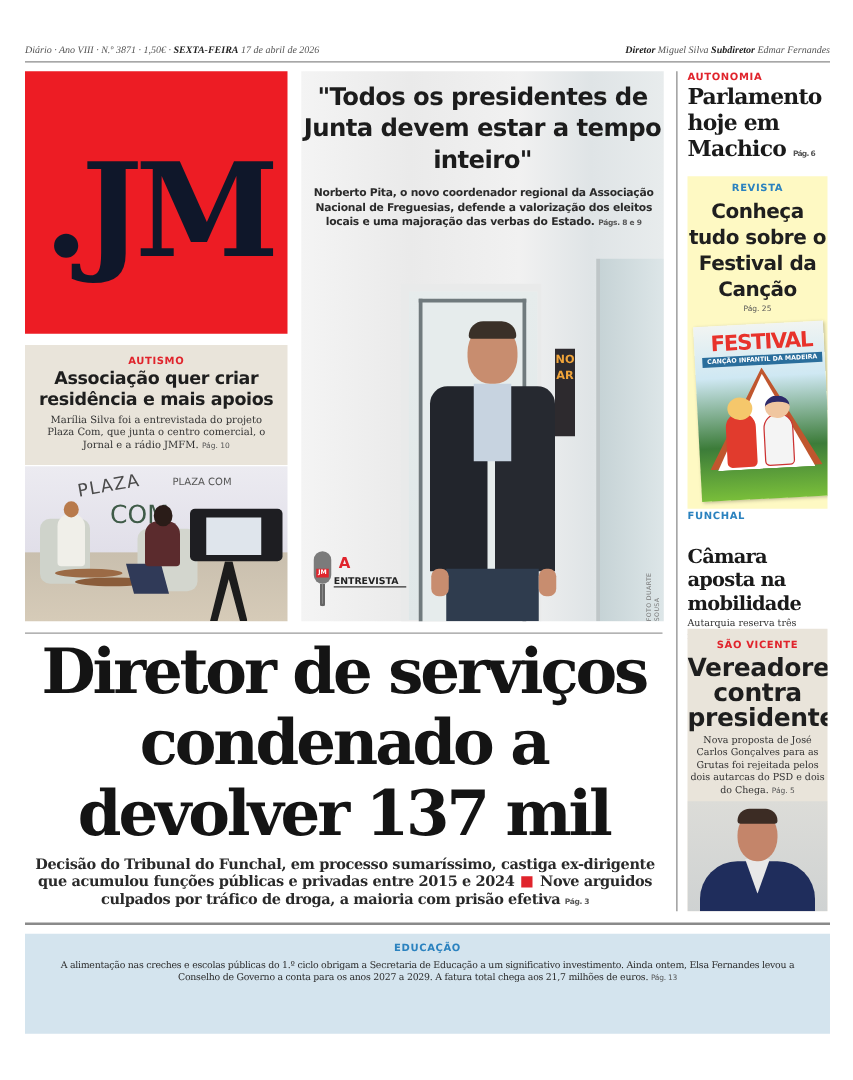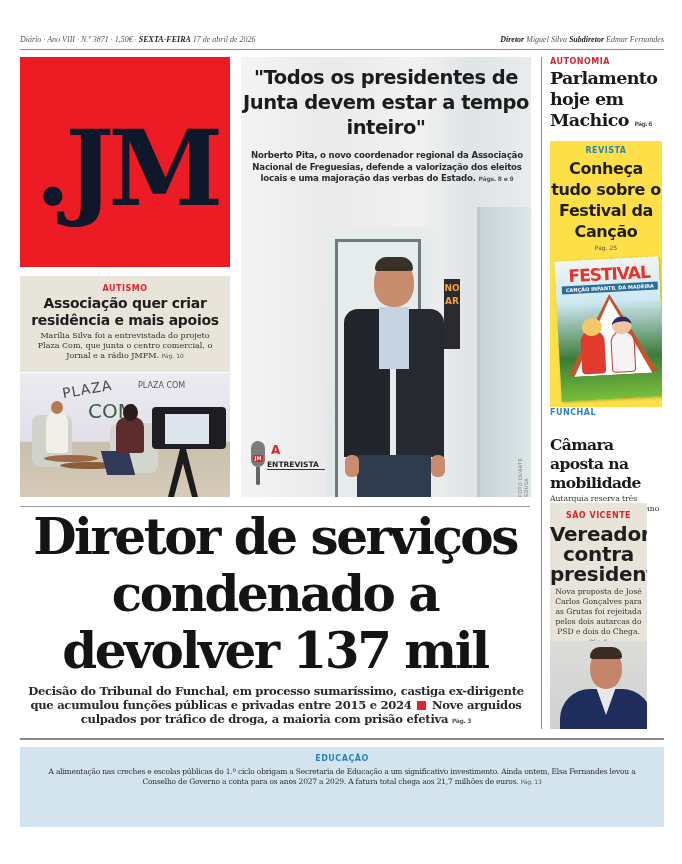--- a/index.html
+++ b/index.html
@@ -71,40 +71,40 @@
   .entrevista .a { position: absolute; left: 20px; top: 2px; color: #e0242c; font-family: "DejaVu Sans", sans-serif; font-weight: bold; font-size: 12px; }
   .entrevista .word { position: absolute; left: 16px; top: 19px; color: #222; font-family: "DejaVu Sans", sans-serif; font-weight: bold; font-size: 7.5px; border-bottom: 1px solid #333; padding-right: 6px; }
   .credit { position: absolute; right: 2px; top: 396px; writing-mode: vertical-rl; transform: rotate(180deg); font-family: "DejaVu Sans", sans-serif; font-size: 5px; color: #777; letter-spacing: 0.3px; }
 
   
   .vrule { left: 541px; top: 57px; width: 1px; height: 672px; background: #8a8a8a; }
   .auto { left: 550px; top: 57px; width: 114px; }
   .auto .kicker { margin-bottom: 2px; }
   .auto .head { font-family: "DejaVu Serif", serif; font-weight: bold; font-size: 17.5px; line-height: 21px; color: #1a1a1a; letter-spacing: -0.6px; }
 
-  .revista { left: 550px; top: 141px; width: 112px; height: 266px; background: #fde047; text-align: center; overflow: hidden; }
+  .revista { left: 550px; top: 141px; width: 112px; height: 266px; background: #fef9c3; text-align: center; overflow: hidden; }
   .revista .kicker { margin-top: 5px; }
   .revista .head { font-family: "DejaVu Sans", sans-serif; font-weight: bold; font-size: 16px; line-height: 21px; color: #1f1f1f; margin-top: 3px; letter-spacing: -0.4px; }
   .revista .pagline { margin-top: 2px; }
   .festival { position: absolute; left: 8px; top: 118px; width: 104px; height: 140px; background: linear-gradient(180deg,#f1f4f2 0%,#cfe8f3 30%,#3c7c39 70%,#79be3a 100%); transform: rotate(-3deg); box-shadow: 1px 1px 3px rgba(0,0,0,0.25); overflow: hidden; }
   .festival .ft { position: absolute; left: 4px; top: 6px; width: 100px; font-family: "DejaVu Sans", sans-serif; font-weight: bold; font-size: 17px; line-height: 18px; letter-spacing: -1px; }
   .festival .fs { position: absolute; left: 6px; top: 25px; width: 96px; font-family: "DejaVu Sans", sans-serif; font-weight: bold; font-size: 5px; color: #fff; background: #2a6e9c; padding: 1px 2px; }
   .festival .house { position: absolute; left: 14px; top: 40px; width: 78px; height: 76px; background: #fff; clip-path: polygon(50% 0,100% 100%,0 100%); border: none; }
   .festival .roof { position: absolute; left: 8px; top: 35px; width: 90px; height: 80px; background: #c0562e; clip-path: polygon(50% 0,100% 100%,88% 100%,50% 14%,12% 100%,0 100%); }
   .festival .kid1 { position: absolute; left: 22px; top: 70px; width: 24px; height: 44px; background: #e13b2d; border-radius: 12px 12px 4px 4px; }
   .festival .kid1h { position: absolute; left: 24px; top: 58px; width: 20px; height: 18px; background: #f5c76b; border-radius: 50%; }
   .festival .kid2 { position: absolute; left: 52px; top: 72px; width: 24px; height: 42px; background: #f4f4f4; border-radius: 12px 12px 4px 4px; border: 1px solid #c33; }
   .festival .kid2h { position: absolute; left: 54px; top: 58px; width: 20px; height: 18px; background: #f0c6a0; border-radius: 50%; border-top: 5px solid #2d2a6a; }
 
   .funchal { left: 550px; top: 408px; width: 114px; }
   .funchal .kicker { margin-bottom: 18px; }
   .funchal .head { font-family: "DejaVu Serif", serif; font-weight: bold; font-size: 15.5px; line-height: 19px; color: #1a1a1a; letter-spacing: -0.6px; }
   .funchal .desc { font-family: "DejaVu Serif", serif; font-size: 7.6px; line-height: 10px; color: #333; margin-top: 2px; }
 
-  .svicente { left: 550px; top: 503px; width: 97px; height: 226px; background: #e9e4da; text-align: center; overflow: hidden; }
+  .svicente { left: 550px; top: 503px; width: 112px; height: 226px; background: #e9e4da; text-align: center; overflow: hidden; }
   .svicente .kicker { margin-top: 8px; }
   .svicente .head { font-family: "DejaVu Sans", sans-serif; font-weight: bold; font-size: 20px; line-height: 20px; color: #1e1e1e; margin-top: 4px; letter-spacing: -0.3px; }
   .svicente .desc { font-family: "DejaVu Serif", serif; font-size: 7.6px; line-height: 10px; color: #333; margin-top: 3px; padding: 0 2px; }
   .sv-photo { position: absolute; left: 0; top: 138px; width: 112px; height: 88px; background: linear-gradient(180deg,#dcdcd8,#cfd2d2); }
   .sv-head { position: absolute; left: 40px; top: 8px; width: 32px; height: 40px; background: #c4856a; border-radius: 48%; }
   .sv-hair { position: absolute; left: 40px; top: 6px; width: 32px; height: 12px; background: #3c2c24; border-radius: 16px 16px 4px 4px; }
   .sv-body { position: absolute; left: 10px; top: 48px; width: 92px; height: 40px; background: #1f2d5c; border-radius: 30px 30px 0 0; }
   .sv-shirt { position: absolute; left: 46px; top: 46px; width: 20px; height: 28px; background: #e8e8e8; clip-path: polygon(0 0,100% 0,50% 100%); }
 
   

